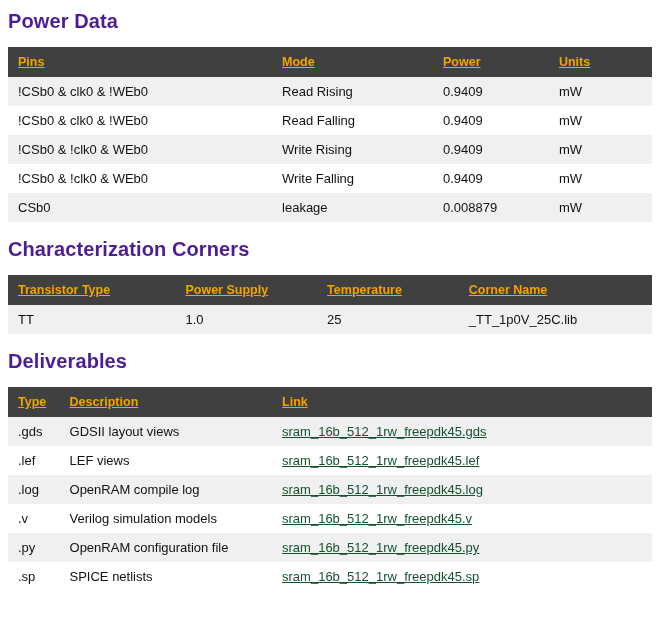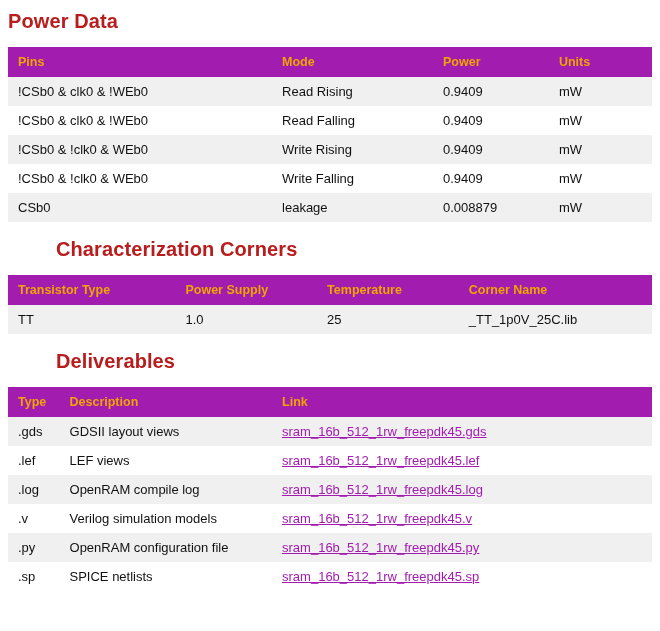--- a/index.html
+++ b/index.html
@@ -16,56 +16,56 @@
   }
   .page {
     padding: 0 8px;
     box-sizing: border-box;
   }
   h2.section-title {
     font-size: 20px;
     font-weight: bold;
     margin: 10px 0 14px 0;
     padding: 0;
-    color: #b91c1c;
+    color: #4c1d95;
     letter-spacing: 0.1px;
   }
   h2.section-title.tight {
     margin-top: 16px;
-    margin-left: 48px;
   }
   table {
     border-collapse: collapse;
     width: 100%;
     font-size: 12.5px;
     margin-bottom: 4px;
   }
   thead th {
-    background: #a21caf;
+    background: #404040;
     color: #f0a500;
     text-align: left;
     font-weight: bold;
     padding: 8px 10px;
     font-size: 12.5px;
     white-space: nowrap;
+    text-decoration: underline;
   }
   tbody td {
     padding: 7px 10px;
     color: #111111;
     vertical-align: middle;
     font-size: 13px;
   }
   tbody tr:nth-child(odd) {
     background: #f0f0f0;
   }
   tbody tr:nth-child(even) {
     background: #ffffff;
   }
   a.dl-link {
-    color: #a21caf;
+    color: #14532d;
     text-decoration: underline;
   }
   .col-pins { width: 41%; }
   .col-mode { width: 25%; }
   .col-power { width: 18%; }
   .col-units { width: 16%; }
 
   .col-tt { width: 26%; }
   .col-ps { width: 22%; }
   .col-temp { width: 22%; }

